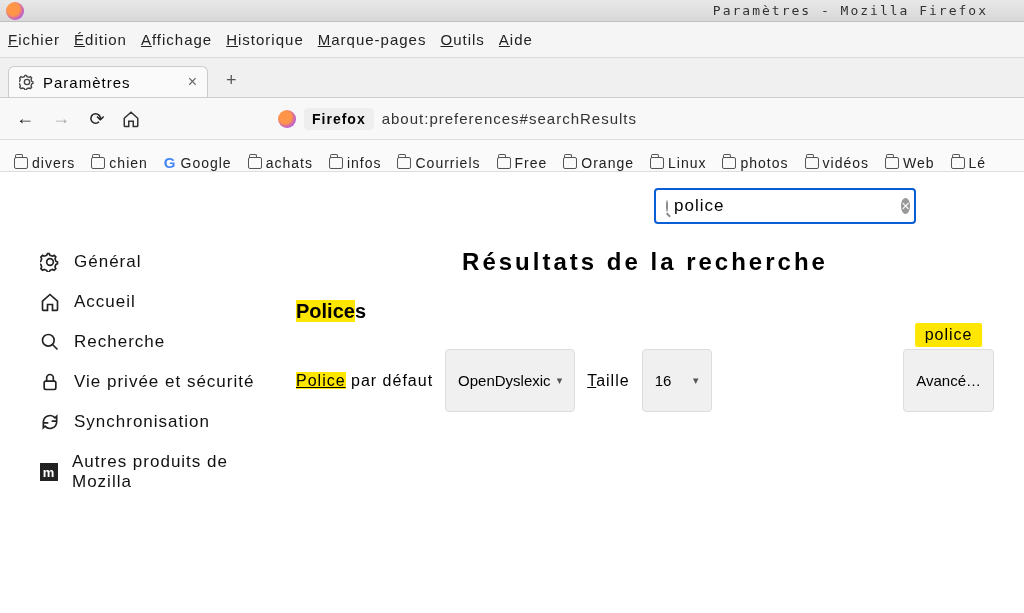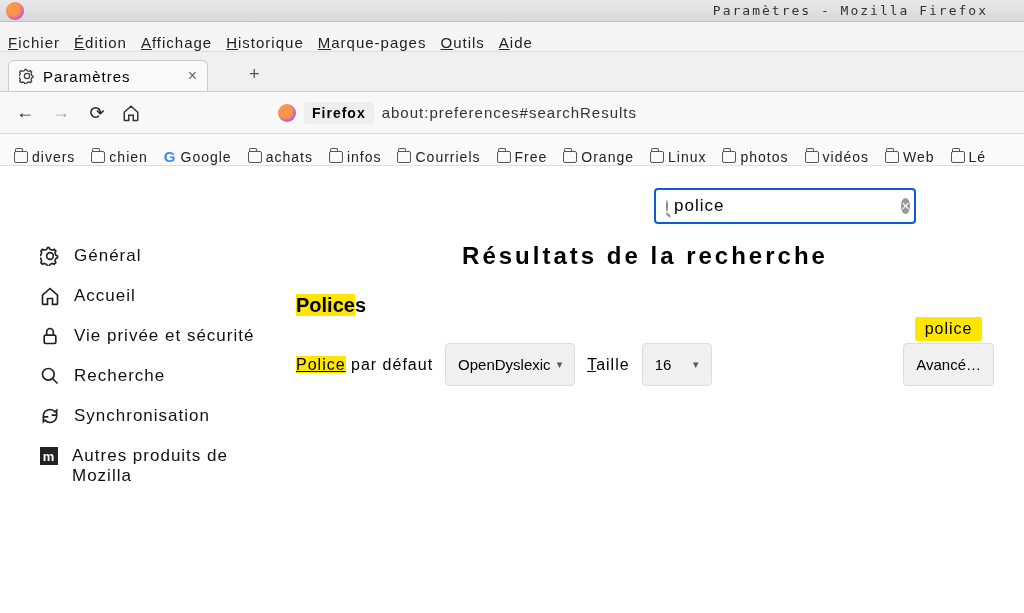--- a/index.html
+++ b/index.html
@@ -28,43 +28,42 @@
     }
     .titlebar-text {
       position: absolute;
       right: 36px;
       font-family: monospace;
       letter-spacing: 2px;
       color: #333;
       font-size: 13px;
     }
     .menubar {
-      height: 30px;
+      height: 36px;
       background: #f5f5f5;
       border-bottom: 1px solid #ddd;
       display: flex;
-      align-items: flex-end;
+      align-items: center;
       padding: 0 8px;
       gap: 14px;
     }
     .menubar-item {
       color: #222;
       font-size: 15px;
       letter-spacing: 1px;
       cursor: default;
     }
     .menubar-item .u { text-decoration: underline; }
     .tabbar {
       height: 40px;
       background: #f0f0f0;
       border-bottom: 1px solid #ccc;
       display: flex;
       align-items: flex-end;
       padding: 0 4px;
-      gap: 23px;
     }
     .tab {
       display: flex;
       align-items: center;
       gap: 8px;
       background: #fafafa;
       border: 1px solid #ccc;
       border-bottom: none;
       border-radius: 6px 6px 0 0;
       padding: 6px 10px 6px 10px;
@@ -221,20 +220,21 @@
       justify-content: center;
       font-size: 11px;
       cursor: pointer;
     }
     .sidebar {
       width: 280px;
       padding: 70px 20px 20px 40px;
     }
     .sidebar-item {
       display: flex;
+      align-items: center;
       gap: 14px;
       padding: 10px 0;
       font-size: 17px;
       letter-spacing: 1px;
       cursor: pointer;
       color: #111;
     }
     .sidebar-icon { width: 20px; height: 20px; display: flex; align-items: center; justify-content: center; }
     .main {
       flex: 1;
@@ -260,21 +260,21 @@
       font-size: 16px;
     }
     .font-label {
       letter-spacing: 1px;
     }
     .font-label .u { text-decoration: underline; }
     .select-box {
       background: #f0f0f0;
       border: 1px solid #ddd;
       border-radius: 4px;
-      padding: 12px 12px;
+      padding: 22px 12px;
       display: flex;
       align-items: center;
       gap: 6px;
       cursor: pointer;
       font-size: 15px;
     }
     .chev { font-size: 11px; color: #555; }
     .advanced-wrap {
       position: relative;
       margin-left: auto;
@@ -424,34 +424,34 @@
       <span class="sidebar-icon">
         <svg width="20" height="20" viewBox="0 0 24 24">
             <path fill="none" stroke="#222" stroke-width="2" d="M3 11l9-8 9 8v10a1 1 0 01-1 1h-5v-7h-6v7H4a1 1 0 01-1-1z"></path>
           </svg>
       </span>
       <span>Accueil</span>
     </div>
     <div class="sidebar-item">
       <span class="sidebar-icon">
         <svg width="20" height="20" viewBox="0 0 24 24">
+            <circle cx="10" cy="10" r="7" fill="none" stroke="#222" stroke-width="2"></circle>
+            <line x1="15" y1="15" x2="21" y2="21" stroke="#222" stroke-width="2"></line>
+          </svg>
+      </span>
+      <span>Recherche</span>
+    </div>
+    <div class="sidebar-item">
+      <span class="sidebar-icon">
+        <svg width="20" height="20" viewBox="0 0 24 24">
             <rect x="5" y="11" width="14" height="10" rx="2" fill="none" stroke="#222" stroke-width="2"></rect>
             <path d="M8 11V7a4 4 0 018 0v4" fill="none" stroke="#222" stroke-width="2"></path>
           </svg>
       </span>
       <span>Vie privée et sécurité</span>
-    </div>
-    <div class="sidebar-item">
-      <span class="sidebar-icon">
-        <svg width="20" height="20" viewBox="0 0 24 24">
-            <circle cx="10" cy="10" r="7" fill="none" stroke="#222" stroke-width="2"></circle>
-            <line x1="15" y1="15" x2="21" y2="21" stroke="#222" stroke-width="2"></line>
-          </svg>
-      </span>
-      <span>Recherche</span>
     </div>
     <div class="sidebar-item">
       <span class="sidebar-icon">
         <svg width="20" height="20" viewBox="0 0 24 24">
             <path fill="none" stroke="#222" stroke-width="2" d="M4 12a8 8 0 0114-5l2-2v6h-6M20 12a8 8 0 01-14 5l-2 2v-6h6"></path>
           </svg>
       </span>
       <span>Synchronisation</span>
     </div>
     <div class="sidebar-item">

